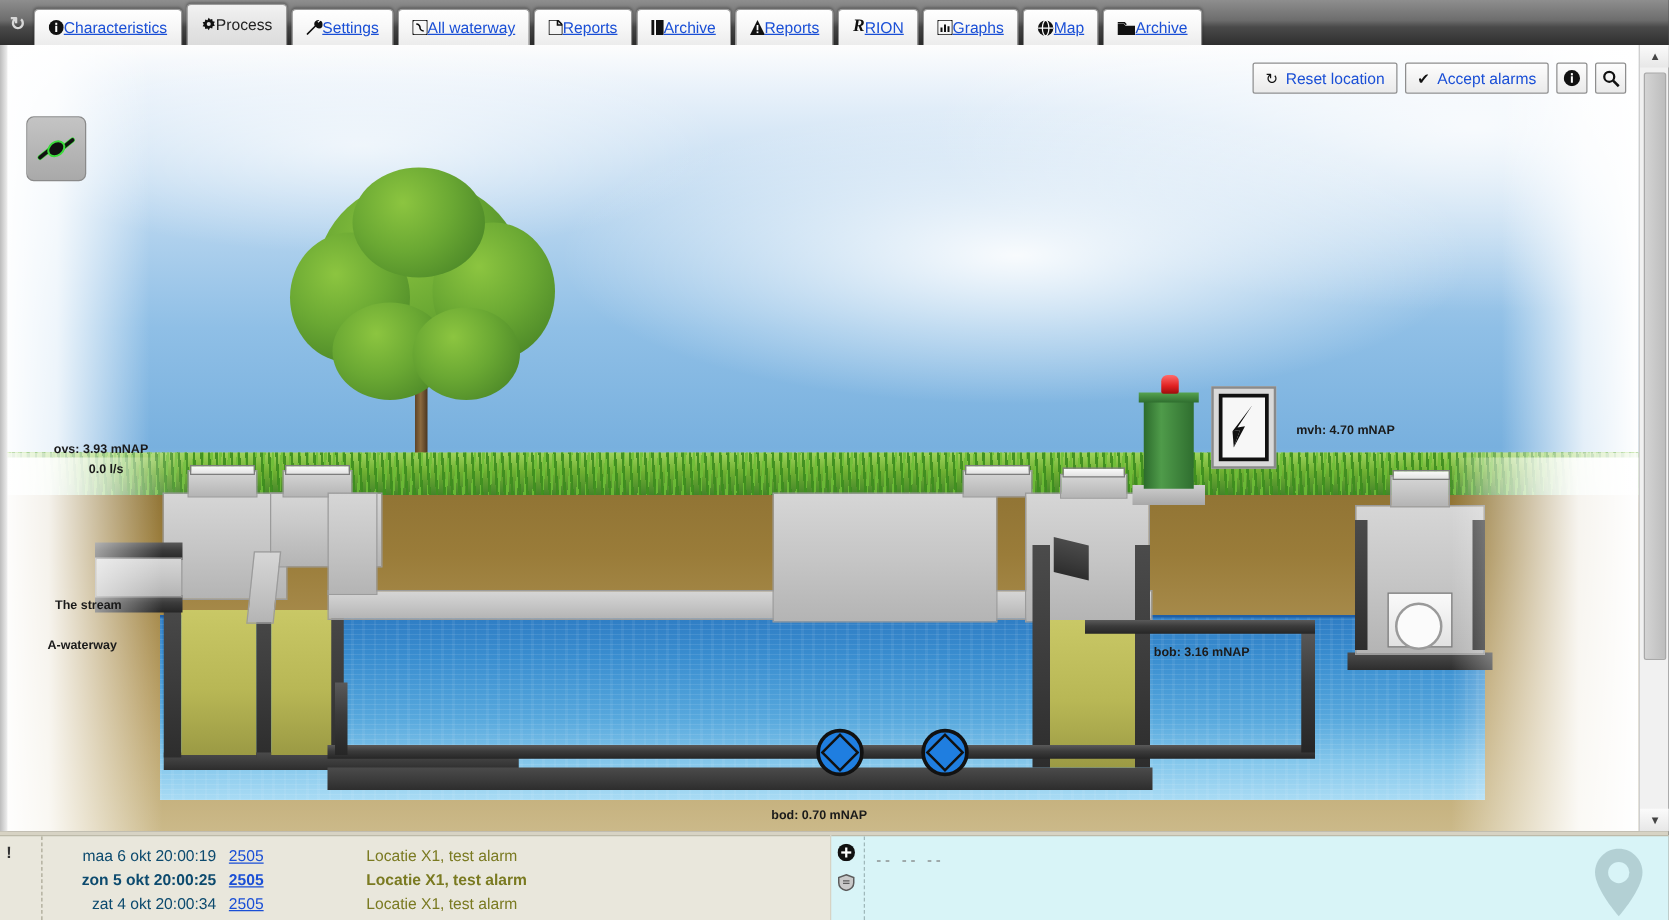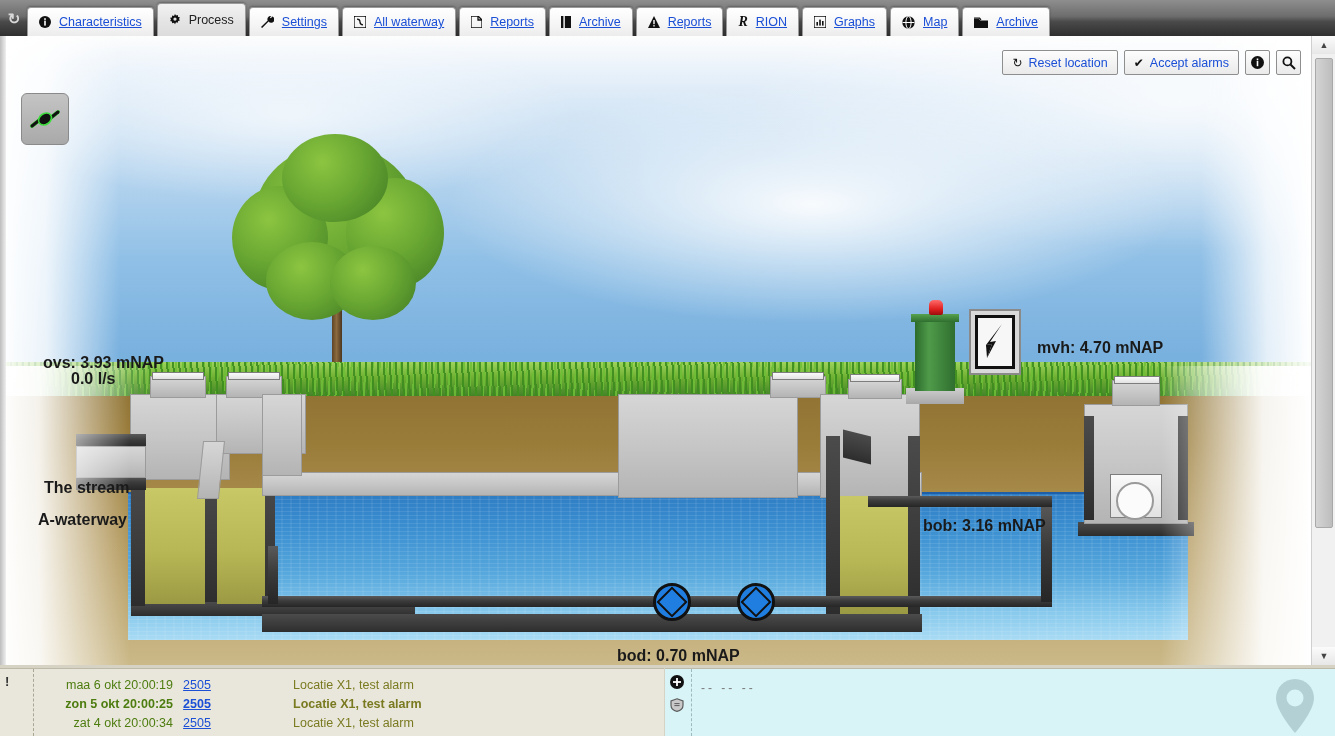--- a/index.html
+++ b/index.html
@@ -16,21 +16,21 @@
     position: absolute; left: 0; top: 0; width: 1335px; height: 36px;
     background: linear-gradient(to bottom,#8e8e8e 0%,#6d6d6d 45%,#4a4a4a 60%,#2f2f2f 100%);
     display: flex; align-items: flex-end; padding-left: 4px;
   }
   .reload-icon {
     width: 20px; height: 34px; display: flex; align-items: center;
     justify-content: center; color: #d8d8d8; font-size: 15px; font-weight: bold;
   }
   .tab {
     height: 29px; margin-left: 3px; padding: 4px 11px;
-    display: flex; align-items: center; gap: 8px;
+    display: flex; align-items: center; gap: 0;
     border: 1px solid #9a9a9a; border-bottom: none;
     border-radius: 4px 4px 0 0;
     background: linear-gradient(to bottom,#ffffff 0%,#f6f6f6 55%,#ececec 100%);
     font-size: 12.5px; white-space: nowrap;
     box-shadow: 0 -1px 2px rgba(0,0,0,.25);
   }
   .tab .lbl { color: #1a4fd6; text-decoration: underline; }
   .tab.active {
     background: linear-gradient(to bottom,#f2f2f2 0%,#e3e3e3 60%,#dcdcdc 100%);
     height: 33px;
@@ -104,21 +104,21 @@
     background: linear-gradient(to bottom,#c9c866 0%,#b8b755 55%,#9b9a44 100%); }
   .pipe { position:absolute; background: linear-gradient(to bottom,#5a5a5a 0%,#3b3b3b 45%,#262626 100%); }
   .manhole { position:absolute; background: linear-gradient(to bottom,#fafafa 0%,#e2e2e2 100%); border:1px solid #7d7d7d; }
 
   .pump { position:absolute; width:38px; height:38px; border-radius:50%;
     border:3px solid #111; background:#1f7ee0; display:flex; align-items:center; justify-content:center; }
   .pump i { display:block; width:22px; height:22px; background:#1f7ee0;
     border:2px solid #111; transform:rotate(45deg); }
 
   
-  .dlabel { position:absolute; font-size:16px; font-weight:bold; color:#1a1a1a;
+  .dlabel { position:absolute; font-size:10px; font-weight:bold; color:#1a1a1a;
     font-family:"Liberation Sans",sans-serif; white-space:nowrap; }
   .locbox {
     position:absolute; left:461px; top:261px; width:149px; height:39px;
     border:2px solid #8c8c8c; background:#d2d2d2; border-radius:3px;
     display:flex; align-items:center; justify-content:center; padding:3px;
   }
   .locbox .inner {
     width:100%; height:100%; border:3px solid #111; background:#f4f4f4;
     display:flex; align-items:center; justify-content:center;
     color:#4a4ad0; font-size:15px;
@@ -157,21 +157,21 @@
   }
 
   
   .bottom { position:absolute; left:0; top:665px; width:1335px; height:71px; background:#d7d3c4; }
   .logpane { position:absolute; left:0; top:3px; width:664px; height:68px;
     background:#e9e7dc; border-top:1px solid #bdbaa9; overflow:hidden; }
   .logpane .bang { position:absolute; left:5px; top:5px; font-size:13px; color:#333; font-weight:bold;}
   .logpane .vline { position:absolute; left:33px; top:0; bottom:0; width:1px;
     border-left:1px dashed #a9a694; }
   .logrow { position:absolute; left:38px; height:19px; display:flex; align-items:center; font-size:12.5px; }
-  .logrow .ts { width:135px; color:#4d7c0f; text-align:right; }
+  .logrow .ts { width:135px; color:#0c4a6e; text-align:right; }
   .logrow .id { width:48px; color:#1a4fd6; text-decoration:underline; text-align:center; }
   .logrow .msg { color:#7a7a21; margin-left:72px; }
   .rightpane { position:absolute; left:665px; top:3px; right:0; height:68px;
     background:#d8f4f7; border-top:1px solid #bdbaa9; overflow:hidden; }
   .rightpane .vline { position:absolute; left:26px; top:0; bottom:0; border-left:1px dashed #9fb8ba; }
   .rp-icons { position:absolute; left:5px; top:6px; display:flex; flex-direction:column; gap:5px; }
   .rp-dashes { position:absolute; left:36px; top:12px; font-size:12px; color:#7a7a7a; letter-spacing:3px; }
   .pin { position:absolute; right:18px; bottom:2px; width:44px; height:56px; opacity:.35; }
 
   

